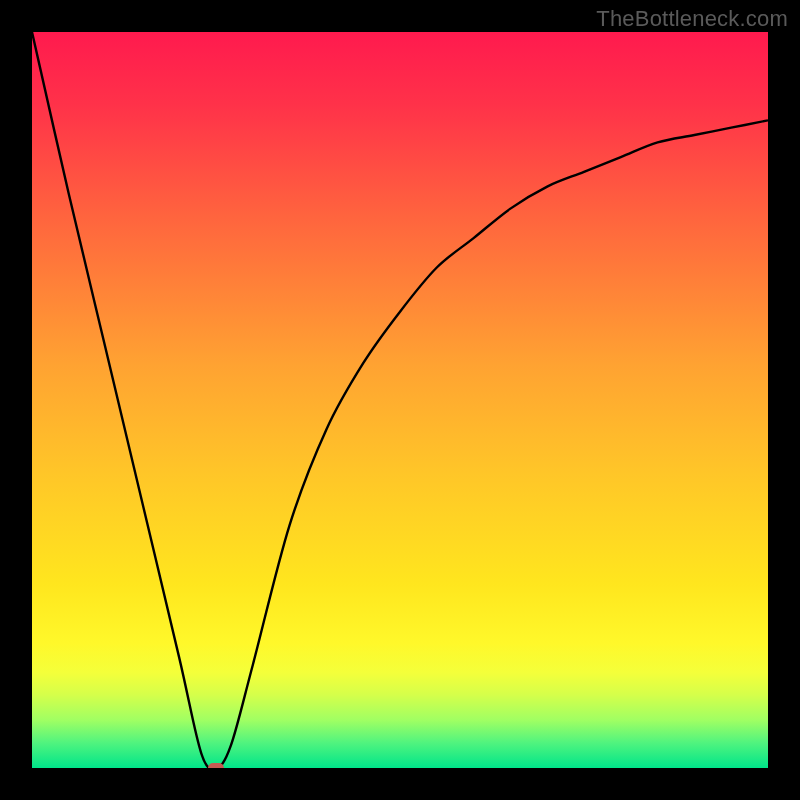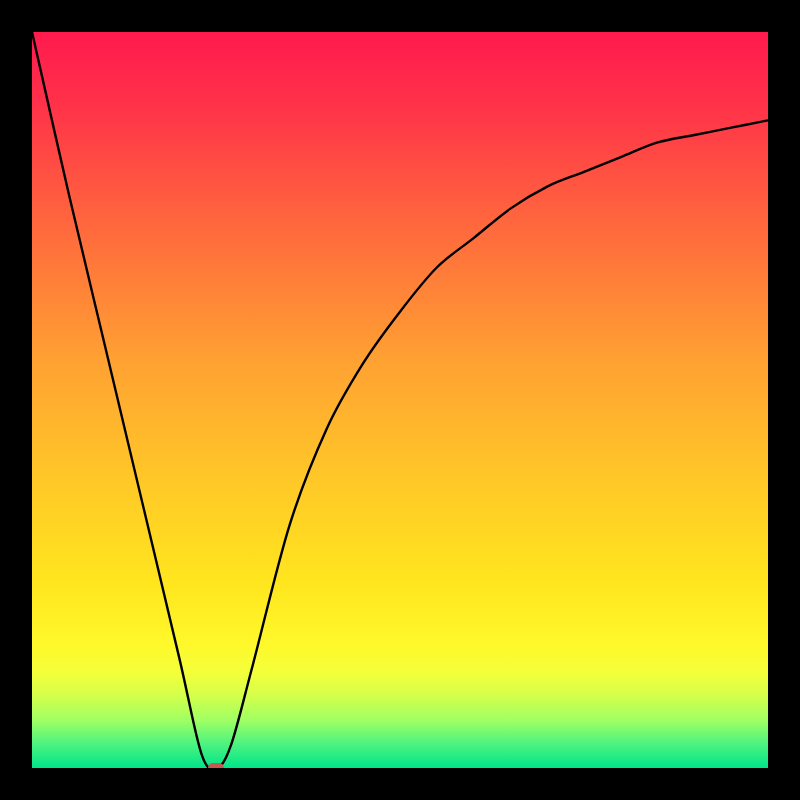--- a/index.html
+++ b/index.html
@@ -80,13 +80,14 @@
       <rect x="0" y="0" width="736" height="736" fill="url(#bg)"></rect>
     </svg>
 
     <svg class="curve" viewBox="0 0 736 736" preserveAspectRatio="none">
       <path id="curve-path" d="M 0 0 C 6.133333333333334 26.98666666666666 24.53333333333334 109.17333333333329 36.800000000000004 161.91999999999996 C 49.06666666666667 214.66666666666663 61.33333333333334 264.96000000000004 73.60000000000001 316.48 C 85.86666666666667 368 98.13333333333333 419.52000000000004 110.39999999999999 471.04 C 122.66666666666666 522.5600000000001 137.38666666666668 583.8933333333333 147.20000000000002 625.6 C 157.01333333333335 667.3066666666667 163.14666666666668 702.88 169.28 721.28 C 175.41333333333333 739.68 179.09333333333333 737.2266666666667 184 736 C 188.90666666666667 734.7733333333333 192.5866666666667 731.0933333333332 198.72000000000003 713.92 C 204.85333333333335 696.7466666666667 210.98666666666665 669.76 220.79999999999998 632.96 C 230.61333333333332 596.1600000000001 245.3333333333333 532.3733333333333 257.59999999999997 493.12 C 269.8666666666666 453.8666666666667 282.1333333333334 424.4266666666667 294.40000000000003 397.44 C 306.6666666666667 370.4533333333333 318.93333333333334 350.82666666666665 331.2 331.2 C 343.46666666666664 311.5733333333333 355.73333333333335 295.62666666666667 368 279.68 C 380.26666666666665 263.73333333333335 392.53333333333336 247.78666666666663 404.8 235.51999999999998 C 417.06666666666666 223.25333333333333 429.3333333333333 215.89333333333337 441.59999999999997 206.08000000000004 C 453.8666666666666 196.2666666666667 466.1333333333334 185.22666666666666 478.40000000000003 176.64 C 490.6666666666667 168.0533333333333 502.9333333333333 160.6933333333333 515.1999999999999 154.55999999999995 C 527.4666666666666 148.4266666666666 539.7333333333333 144.74666666666658 552 139.83999999999992 C 564.2666666666667 134.93333333333325 576.5333333333334 130.02666666666667 588.8000000000001 125.12 C 601.0666666666667 120.21333333333335 613.3333333333334 114.07999999999998 625.6 110.39999999999998 C 637.8666666666667 106.71999999999997 650.1333333333333 105.4933333333333 662.4 103.03999999999996 C 674.6666666666666 100.58666666666663 686.9333333333333 98.13333333333327 699.1999999999999 95.67999999999995 C 711.4666666666666 93.22666666666663 729.8666666666667 89.5466666666667 736 88.32000000000005" fill="none" stroke="#000" stroke-width="2.4"></path>
     </svg>
 
     <div class="marker" id="marker" style="left: 176px; top: 731px; background: rgb(198, 90, 83);"></div>
   </div>
 
+  <div class="attribution">TheBottleneck.com</div>
 </div>
 
 </body></html>

